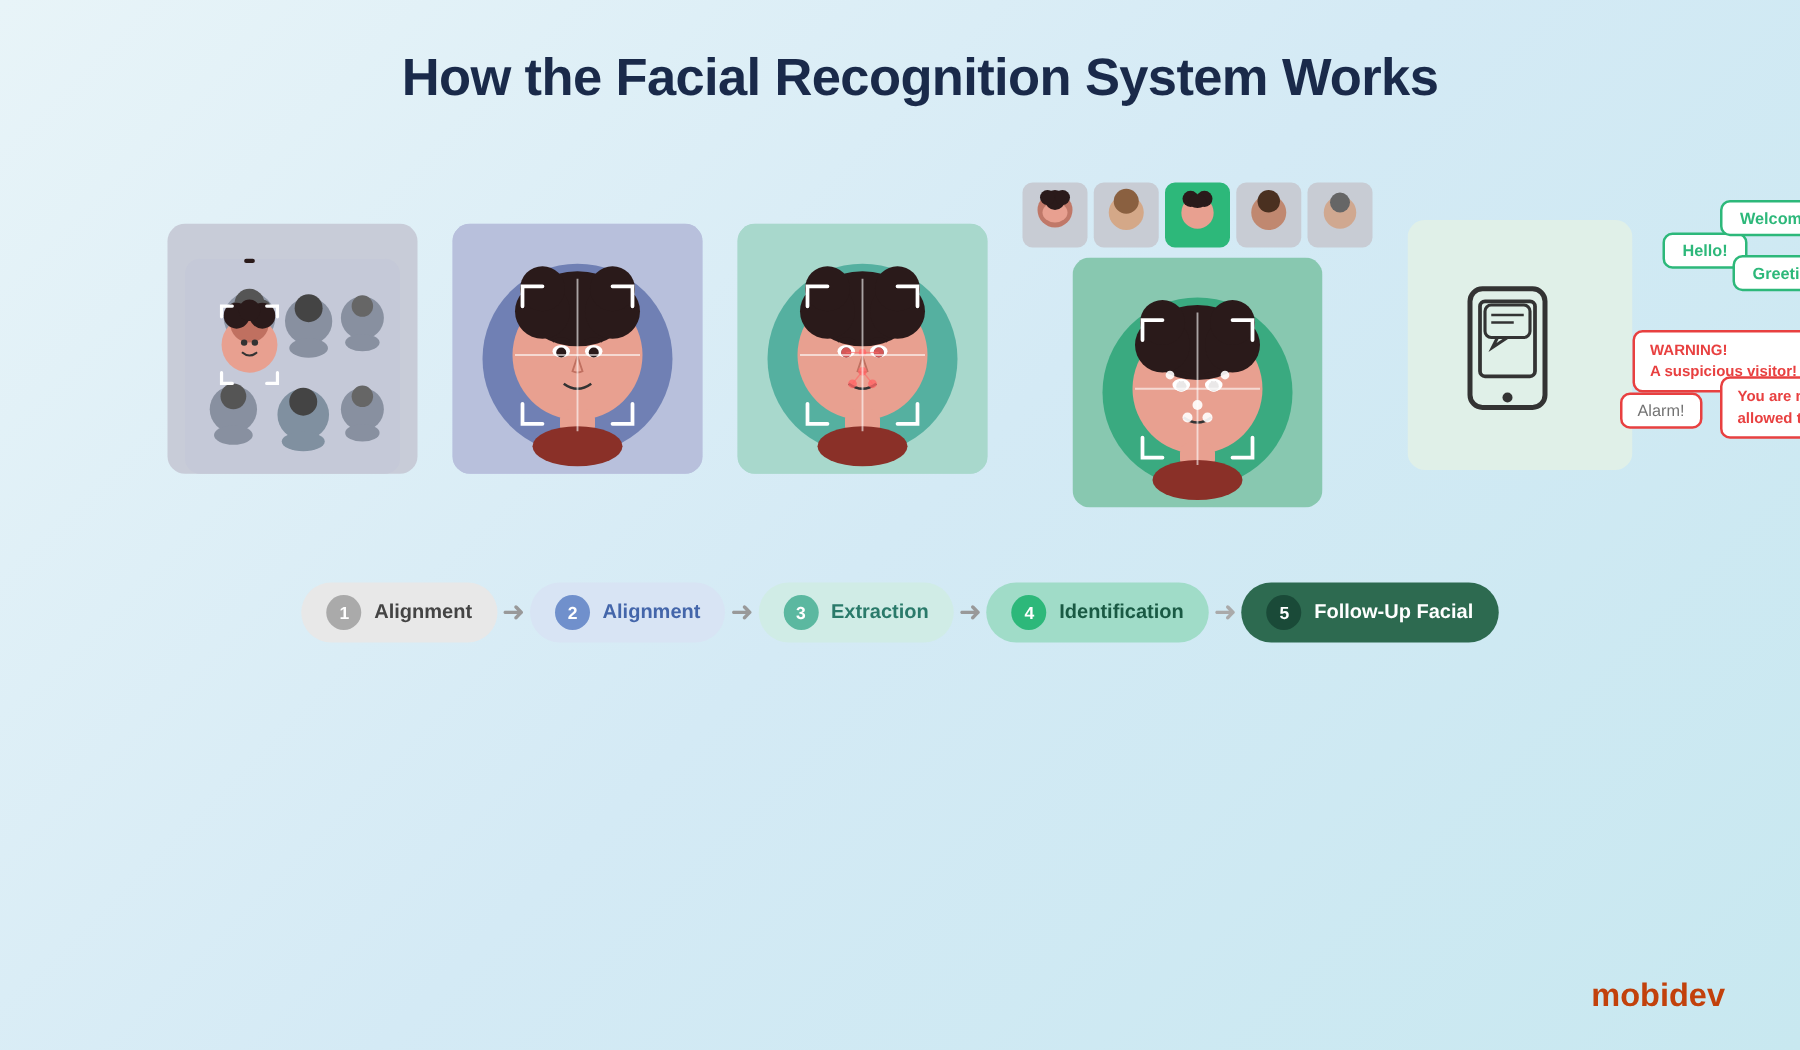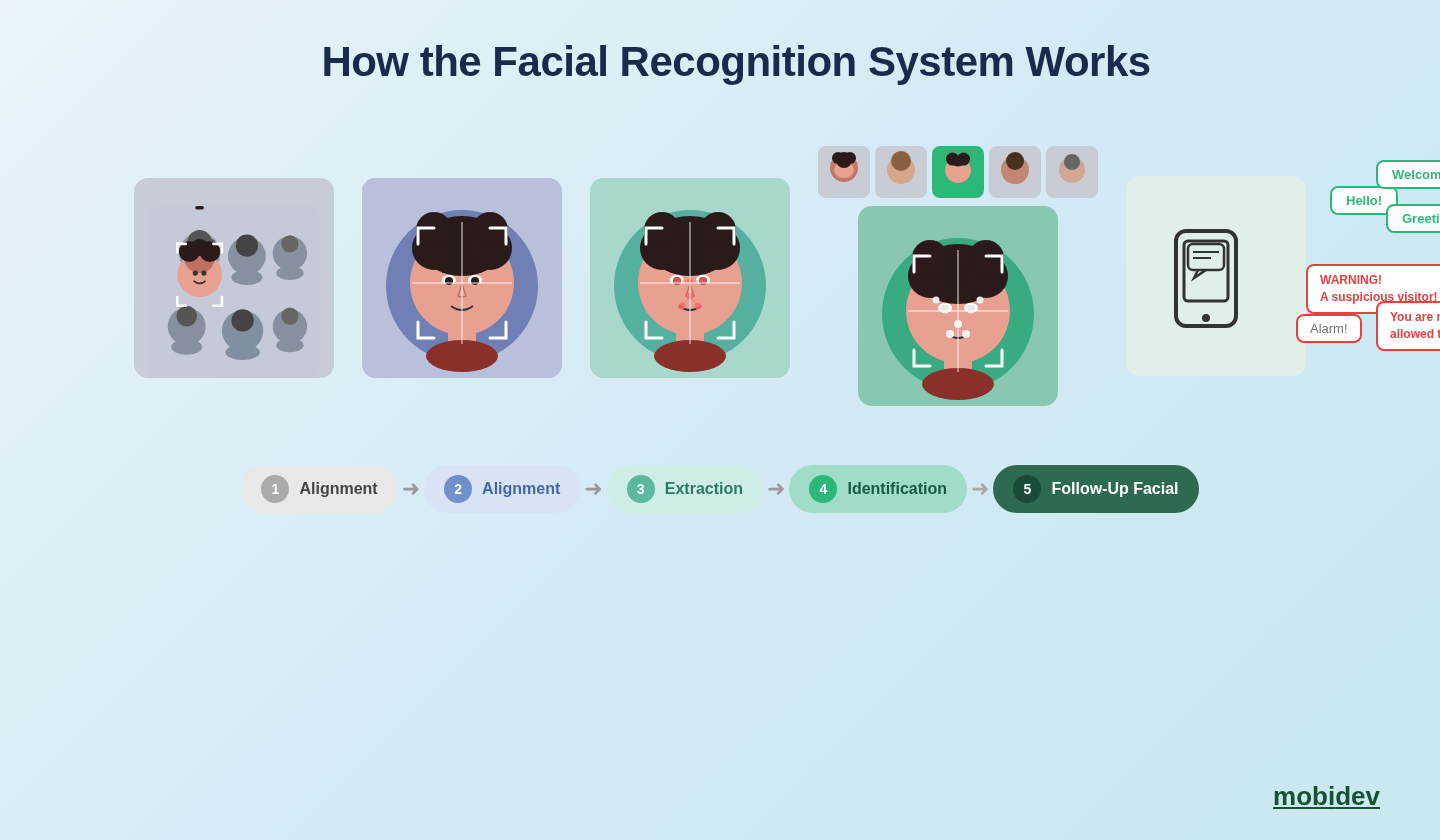--- a/index.html
+++ b/index.html
@@ -160,23 +160,22 @@
     .mobidev-logo {
       position: absolute;
       bottom: 28px;
       right: 60px;
       font-size: 26px;
       font-weight: 800;
       color: #1a2a4a;
       font-style: italic;
     }
     .mobidev-logo span {
-      color: #14532d;
+      color: #c2410c;
       font-style: normal;
-      text-decoration: underline;
     }
 
     
   </style>
 </head>
 <body>
 
 <h1 class="page-title">How the Facial Recognition System Works</h1>
 
 <div class="main-content">

